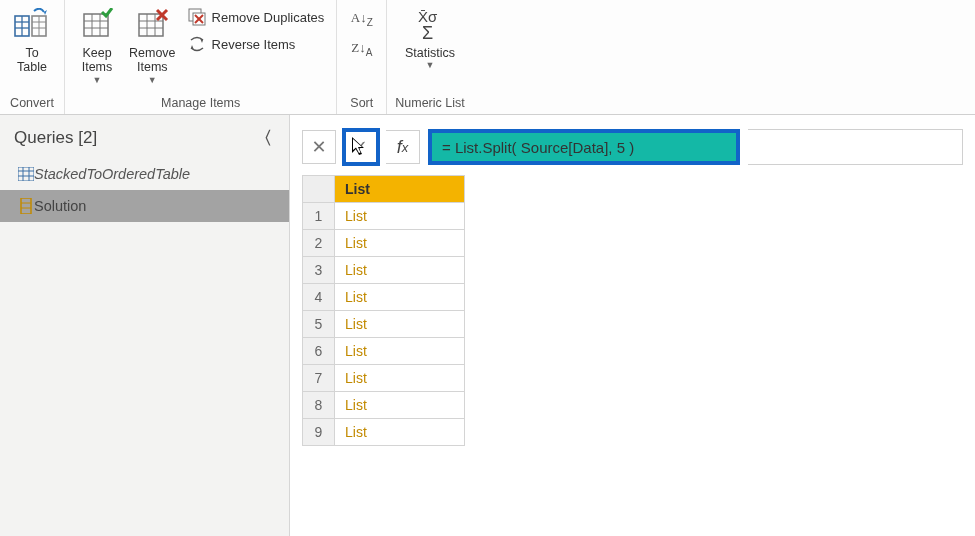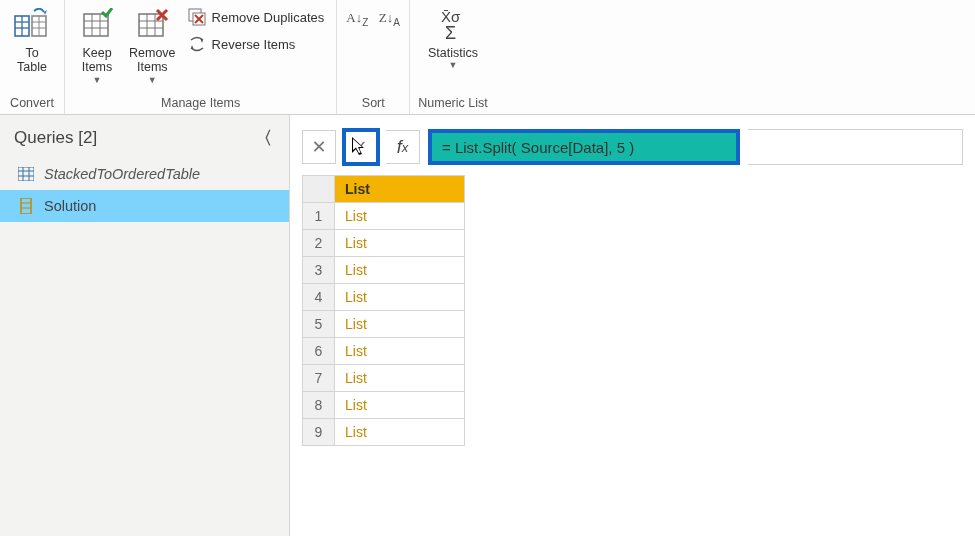--- a/index.html
+++ b/index.html
@@ -12,30 +12,30 @@
   .ribbon-group-label { font-size: 12.5px; color: #555; margin-top: auto; padding-bottom: 4px; }
   .ribbon-main { display: flex; flex: 1 1 auto; align-items: flex-start; gap: 4px; }
 
   .big-btn { display: flex; flex-direction: column; align-items: center; padding: 2px 4px 0; cursor: pointer; font-size: 12.5px; color: #333; line-height: 1.15; text-align: center; }
   .big-btn .icon-slot { width: 40px; height: 42px; display: flex; align-items: center; justify-content: center; }
   .big-btn .drop { font-size: 9px; color: #666; }
 
   .small-btn { display: flex; align-items: center; gap: 6px; padding: 2px 4px; font-size: 13px; color: #333; cursor: pointer; white-space: nowrap; }
   .small-col { display: flex; flex-direction: column; gap: 5px; padding-top: 4px; }
 
-  .sort-col { display:flex; flex-direction:row; gap:8px; padding-top:6px; align-items:center; }
+  .sort-col { display:flex; flex-direction:column; gap:8px; padding-top:6px; align-items:center; }
   .sort-btn { width:24px; height:22px; display:flex; align-items:center; justify-content:center; cursor:pointer; font-size:13px; color:#555; }
 
   
   .body { display: flex; height: calc(536px - 115px); }
   .queries-pane { width: 290px; background: #f3f3f2; border-right: 1px solid #d6d6d6; display:flex; flex-direction:column; }
   .queries-header { display:flex; align-items:center; justify-content:space-between; padding: 12px 14px 10px; font-size: 17px; color:#444; }
   .collapse-btn { font-size:18px; color:#555; cursor:pointer; padding:0 4px; }
-  .query-item { display:flex; align-items:center; gap:10px; padding:8px 18px; font-size:14.5px; color:#444; cursor:pointer; }
-  .query-item.selected { background:#7dd3fc; }
+  .query-item { display:flex; align-items:center; padding:8px 18px; font-size:14.5px; color:#444; cursor:pointer; }
+  .query-item.selected { background:#a3a3a3; }
   .query-item.italic { font-style: italic; color:#555; }
   .qicon { width:16px; height:16px; display:flex; align-items:center; justify-content:center; }
 
   .main-pane { flex:1; display:flex; flex-direction:column; background:#fff; }
 
   .formula-row { display:flex; align-items:center; padding:14px 12px 10px; gap:8px; }
   .fb-btn { width:34px; height:34px; border:1px solid #d0d0d0; background:#fff; display:flex; align-items:center; justify-content:center; cursor:pointer; color:#777; font-size:18px; }
   .fb-highlight { outline:4px solid #1263c8; outline-offset:-2px; }
   .fx-label { width:34px; height:34px; display:flex; align-items:center; justify-content:center; font-family: "Cambria Math", serif; font-style:italic; font-size:18px; color:#444; border:1px solid #d0d0d0; border-left:none; cursor:pointer; }
   .formula-input { flex:0 0 312px; height:36px; border:4px solid #1263c8; padding:0 10px; font-family: Consolas, "Courier New", monospace; font-size:15px; color:#333; background:#14b8a6; display:flex; align-items:center; }

